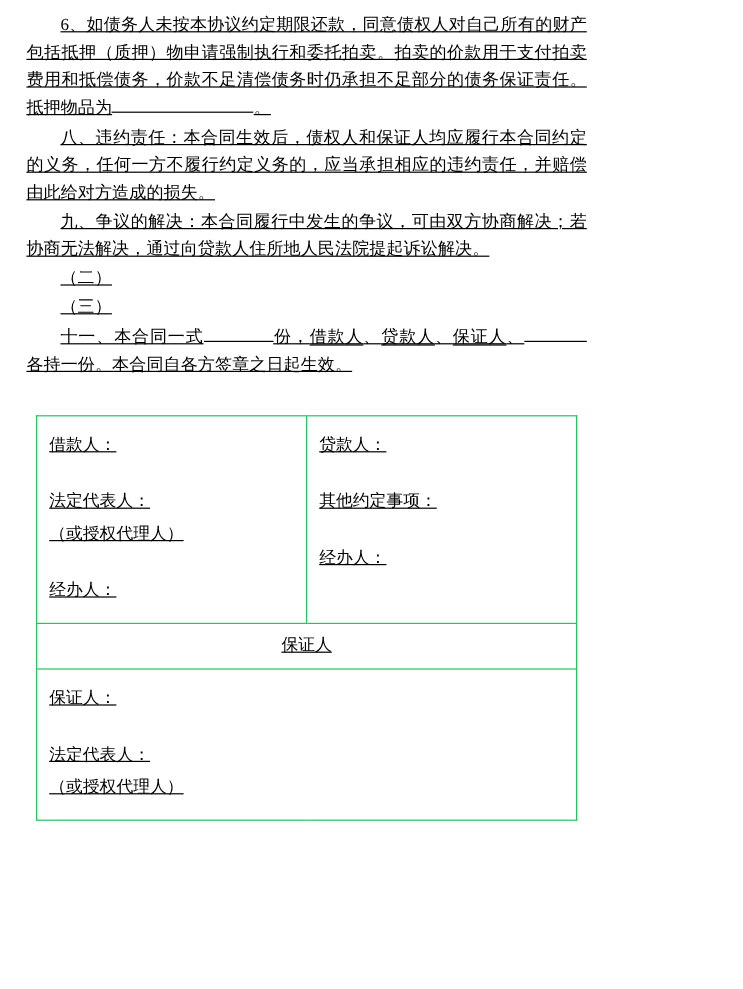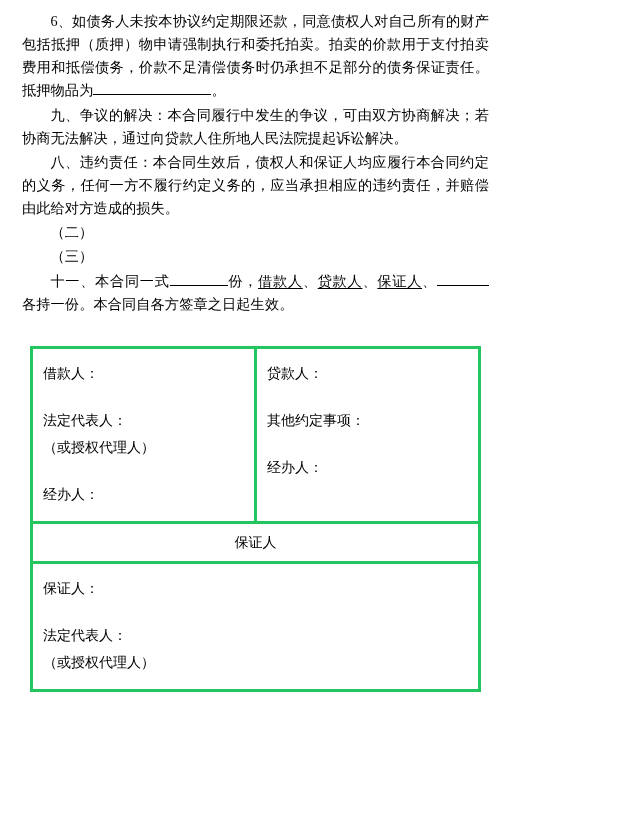--- a/index.html
+++ b/index.html
@@ -13,20 +13,21 @@
     font-family: "Liberation Serif", "DejaVu Serif", serif;
     color: #000000;
     overflow: hidden;
   }
   .page {
     width: 511px;
     height: 824px;
     box-sizing: border-box;
     padding: 10px 22px 0 22px;
     position: relative;
+    text-decoration: underline;
   }
   .para {
     font-size: 14.2px;
     line-height: 1.63;
     text-align: justify;
     text-justify: inter-ideograph;
     margin: 0 0 1px 0;
     letter-spacing: 0.1px;
   }
   .indent2 {
@@ -49,21 +50,21 @@
   .sig-wrap {
     margin-top: 30px;
     padding: 0 8px;
   }
   table.sig {
     width: 100%;
     border-collapse: collapse;
     table-layout: fixed;
   }
   table.sig td {
-    border: 3px solid #22c55e;
+    border: 1px solid #22c55e;
     vertical-align: top;
     padding: 14px 10px 10px 10px;
     font-size: 14px;
     line-height: 1.5;
     height: 40px;
   }
   .cell-line {
     margin: 0 0 26px 0;
     white-space: nowrap;
   }
@@ -79,23 +80,23 @@
   }
 </style>
 </head>
 <body>
 
 <div class="page">
 
   <p class="para indent2"><span>6、如债务人未按本协议约定期限还款，同意债权人对自己所有的财产包括抵押（质押）物申请强制执行和委托拍卖。拍卖的价款用于支付拍卖费用和抵偿债务，价款不足清偿债务时仍承担不足部分的债务保证责任。抵押物品为</span><span class="blank-line bl-long"></span><span>。</span></p>
 
 
+  <p class="para indent2">八、违约责任：本合同生效后，债权人和保证人均应履行本合同约定的义务，任何一方不履行约定义务的，应当承担相应的违约责任，并赔偿由此给对方造成的损失。</p>
+
   <p class="para indent2">九、争议的解决：本合同履行中发生的争议，可由双方协商解决；若协商无法解决，通过向贷款人住所地人民法院提起诉讼解决。</p>
-
-  <p class="para indent2">八、违约责任：本合同生效后，债权人和保证人均应履行本合同约定的义务，任何一方不履行约定义务的，应当承担相应的违约责任，并赔偿由此给对方造成的损失。</p>
 
 
 
   <p class="para indent2">（二）</p>
 
   <p class="para indent2">（三）</p>
 
   <p class="para indent2"><span>十一、本合同一式</span><span class="blank-line bl-mid"></span><span>份，</span><span class="ul">借款人</span><span>、</span><span class="ul">贷款人</span><span>、</span><span class="ul">保证人</span><span>、</span><span class="blank-line bl-short"></span><span>各持一份。本合同自各方签章之日起生效。</span></p>
 
   <div class="sig-wrap">

